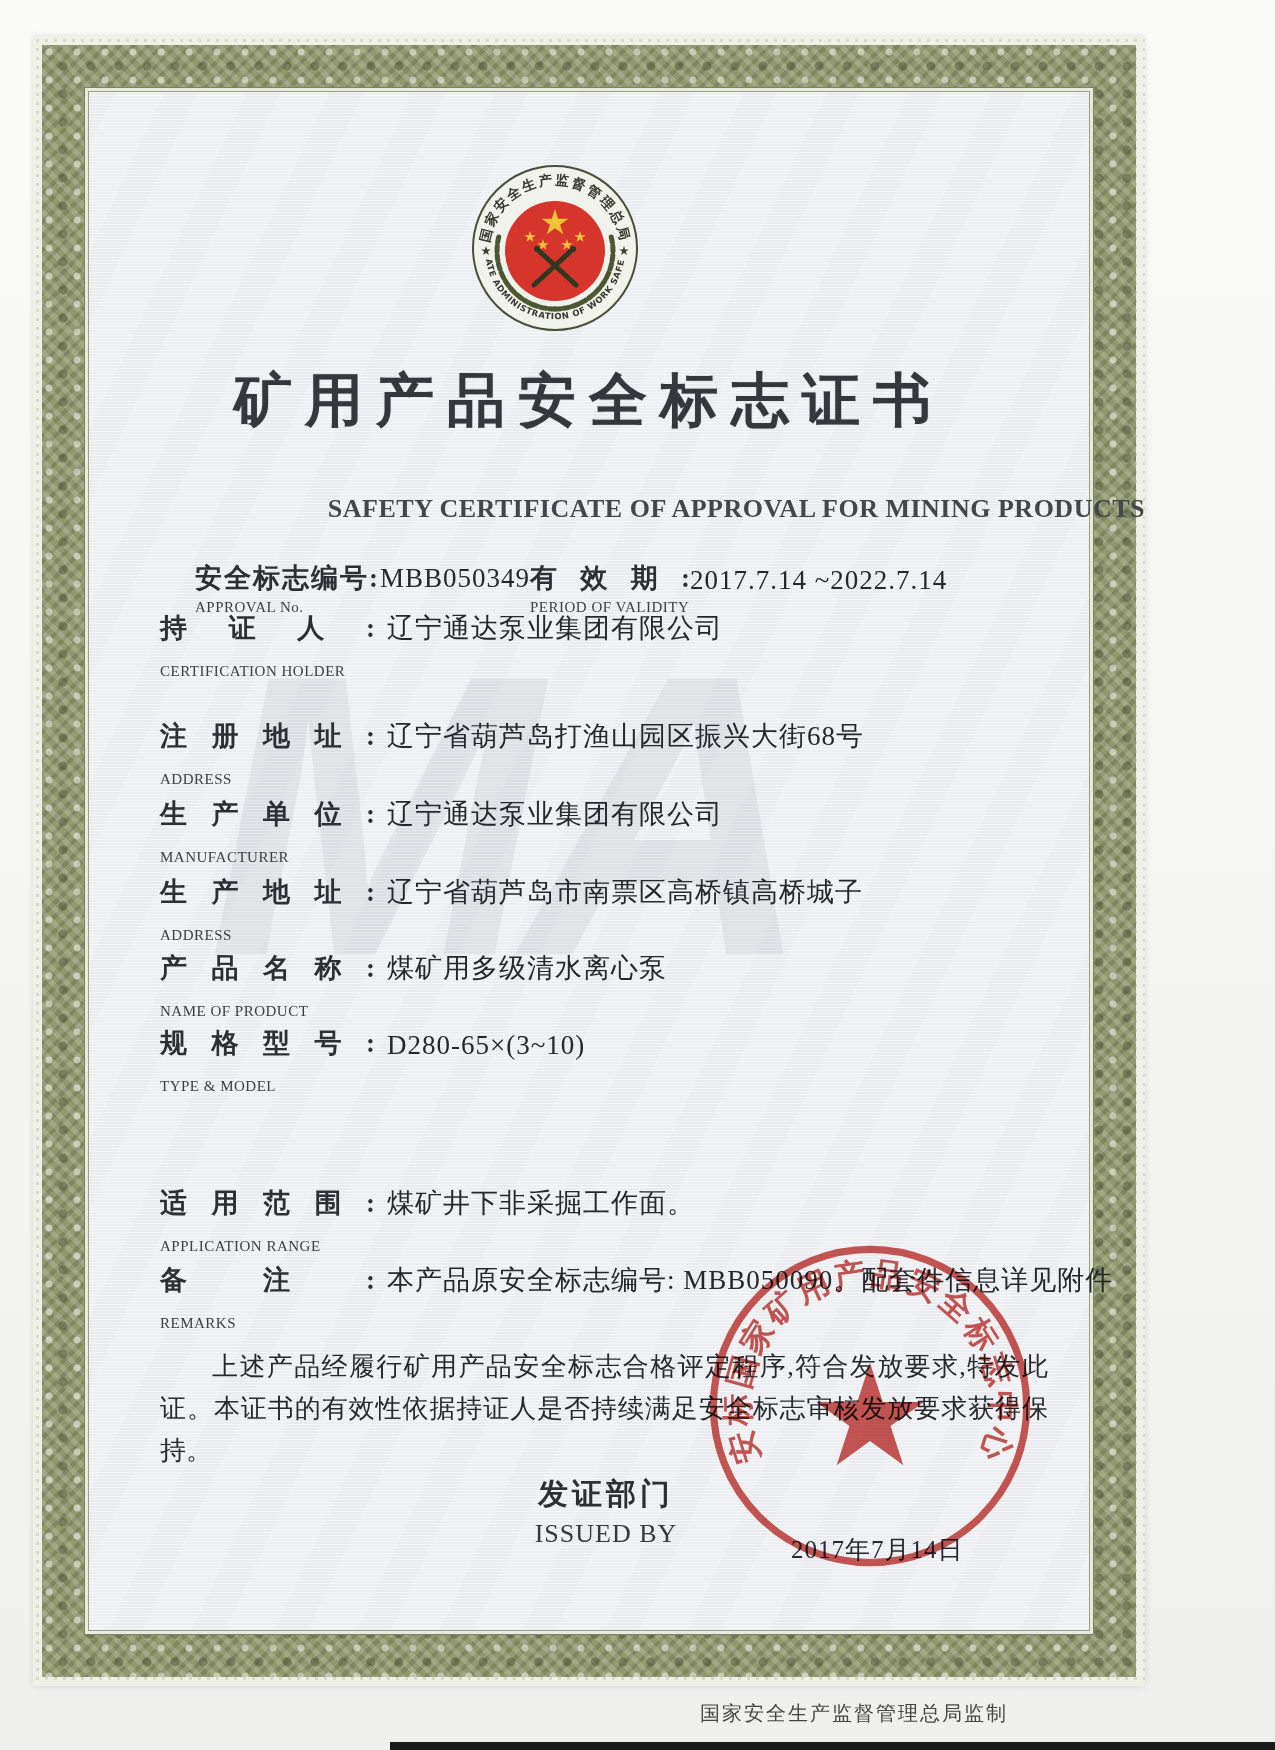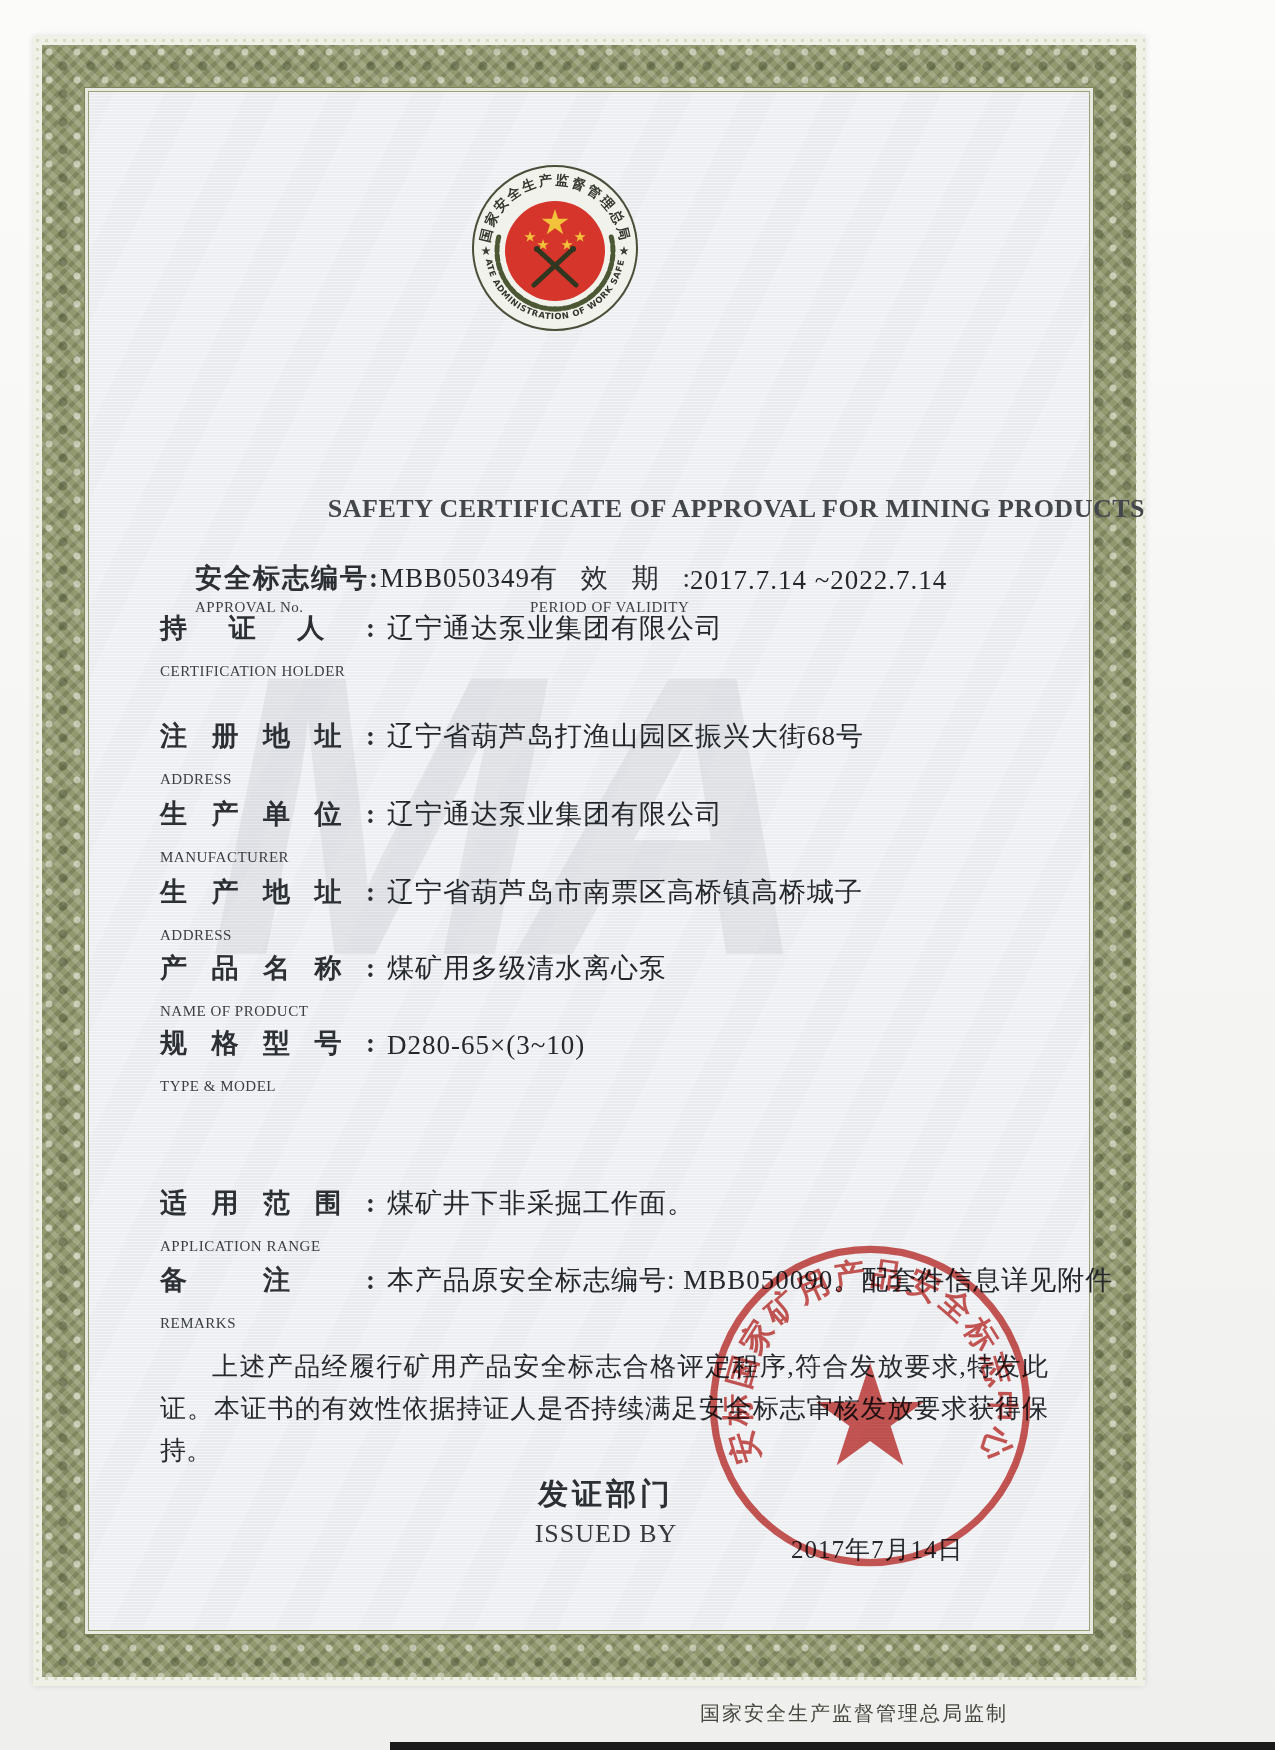--- a/index.html
+++ b/index.html
@@ -48,21 +48,21 @@
   }
   .subtitle{
     position:absolute;left:0;right:0;top:458px;text-align:right;z-index:2;
     font-size:26px;font-weight:bold;letter-spacing:.5px;color:#43474b;
   }
   .approval-row{position:absolute;left:162px;top:524px;right:60px;z-index:2;}
   .ap-left{position:absolute;left:0;top:0;}
   .ap-right{position:absolute;left:335px;top:0;}
   .ap-line{font-size:27px;white-space:nowrap;}
   .ap-label{font-weight:bold;letter-spacing:2px;color:#2c3034;}
-  .ap-label-just{display:inline-block;width:160px;text-align:justify;text-align-last:justify;font-weight:normal;color:#2c3034;vertical-align:bottom;}
+  .ap-label-just{display:inline-block;width:160px;text-align:justify;text-align-last:justify;font-weight:bold;color:#2c3034;vertical-align:bottom;}
   .ap-value{margin-left:0;letter-spacing:1px;color:#24282c;}
   .ap-sub{font-size:15px;letter-spacing:.5px;color:#3c4044;margin-top:3px;}
   .field{position:absolute;left:127px;width:930px;z-index:2;}
   .field-line{font-size:27px;white-space:nowrap;}
   .flabel{display:inline-block;width:215px;text-align:justify;text-align-last:justify;font-weight:bold;color:#2c3034;vertical-align:bottom;}
   .fvalue{margin-left:12px;color:#24282c;letter-spacing:1px;}
   .fsub{font-size:15px;letter-spacing:.5px;color:#3c4044;margin-top:17px;}
   .statement{
     position:absolute;left:127px;top:1310px;width:888px;z-index:2;
     font-size:26px;line-height:42px;text-indent:2em;color:#262a2e;text-align:justify;
@@ -114,20 +114,21 @@
       <use href="#star" transform="translate(16,88) scale(5)" fill="#3a3e33"></use>
       <use href="#star" transform="translate(154,88) scale(5)" fill="#3a3e33"></use>
       <text font-size="13.5" font-weight="bold" fill="#33372c" letter-spacing="2.5" font-family="'DejaVu Sans',sans-serif">
         <textPath href="#arcTop" startOffset="50%" text-anchor="middle">国家安全生产监督管理总局</textPath>
       </text>
       <text font-size="8.5" font-weight="bold" fill="#33372c" letter-spacing="0.6" font-family="'DejaVu Sans',sans-serif">
         <textPath href="#arcBottom" startOffset="50%" text-anchor="middle">STATE ADMINISTRATION OF WORK SAFETY</textPath>
       </text>
     </svg>
 
+    <div class="title">矿用产品安全标志证书</div>
     <div class="subtitle">SAFETY CERTIFICATE OF APPROVAL FOR MINING PRODUCTS</div>
 
     <div class="approval-row">
       <div class="ap-left">
         <div class="ap-line">
           <span class="ap-label">安全标志编号:</span><span class="ap-value">MBB050349</span>
         </div>
         <div class="ap-sub">APPROVAL No.</div>
       </div>
       <div class="ap-right">

